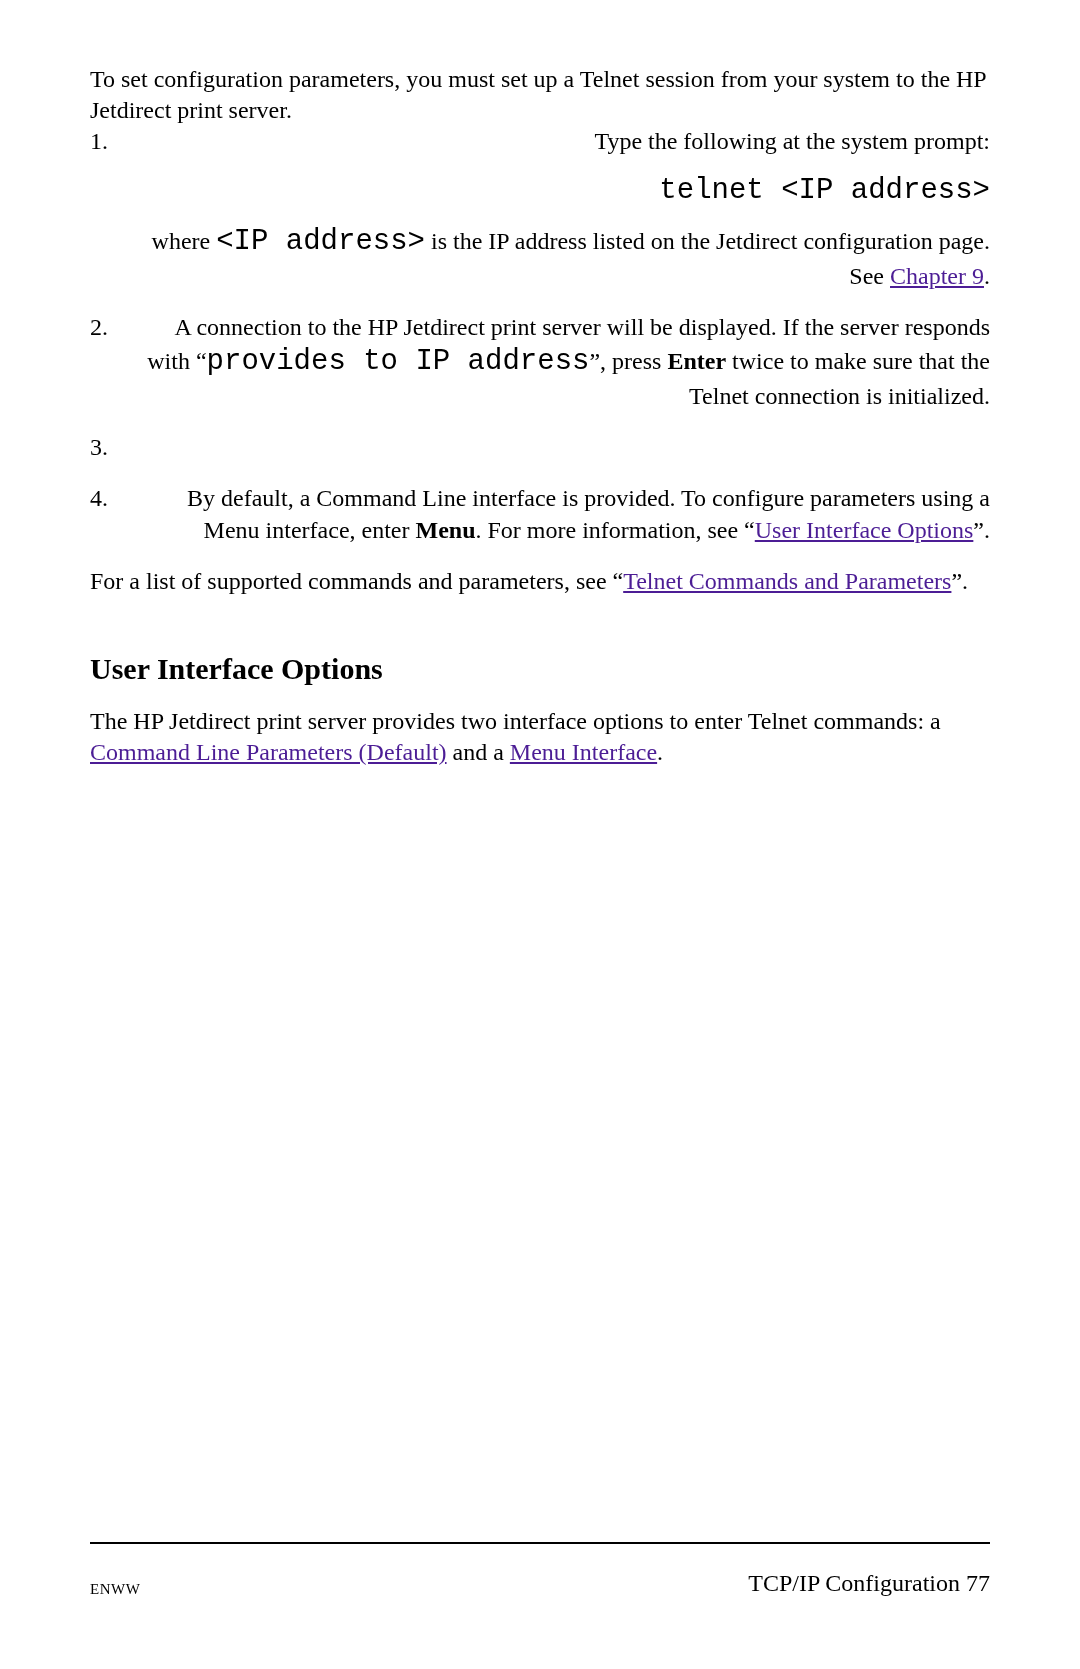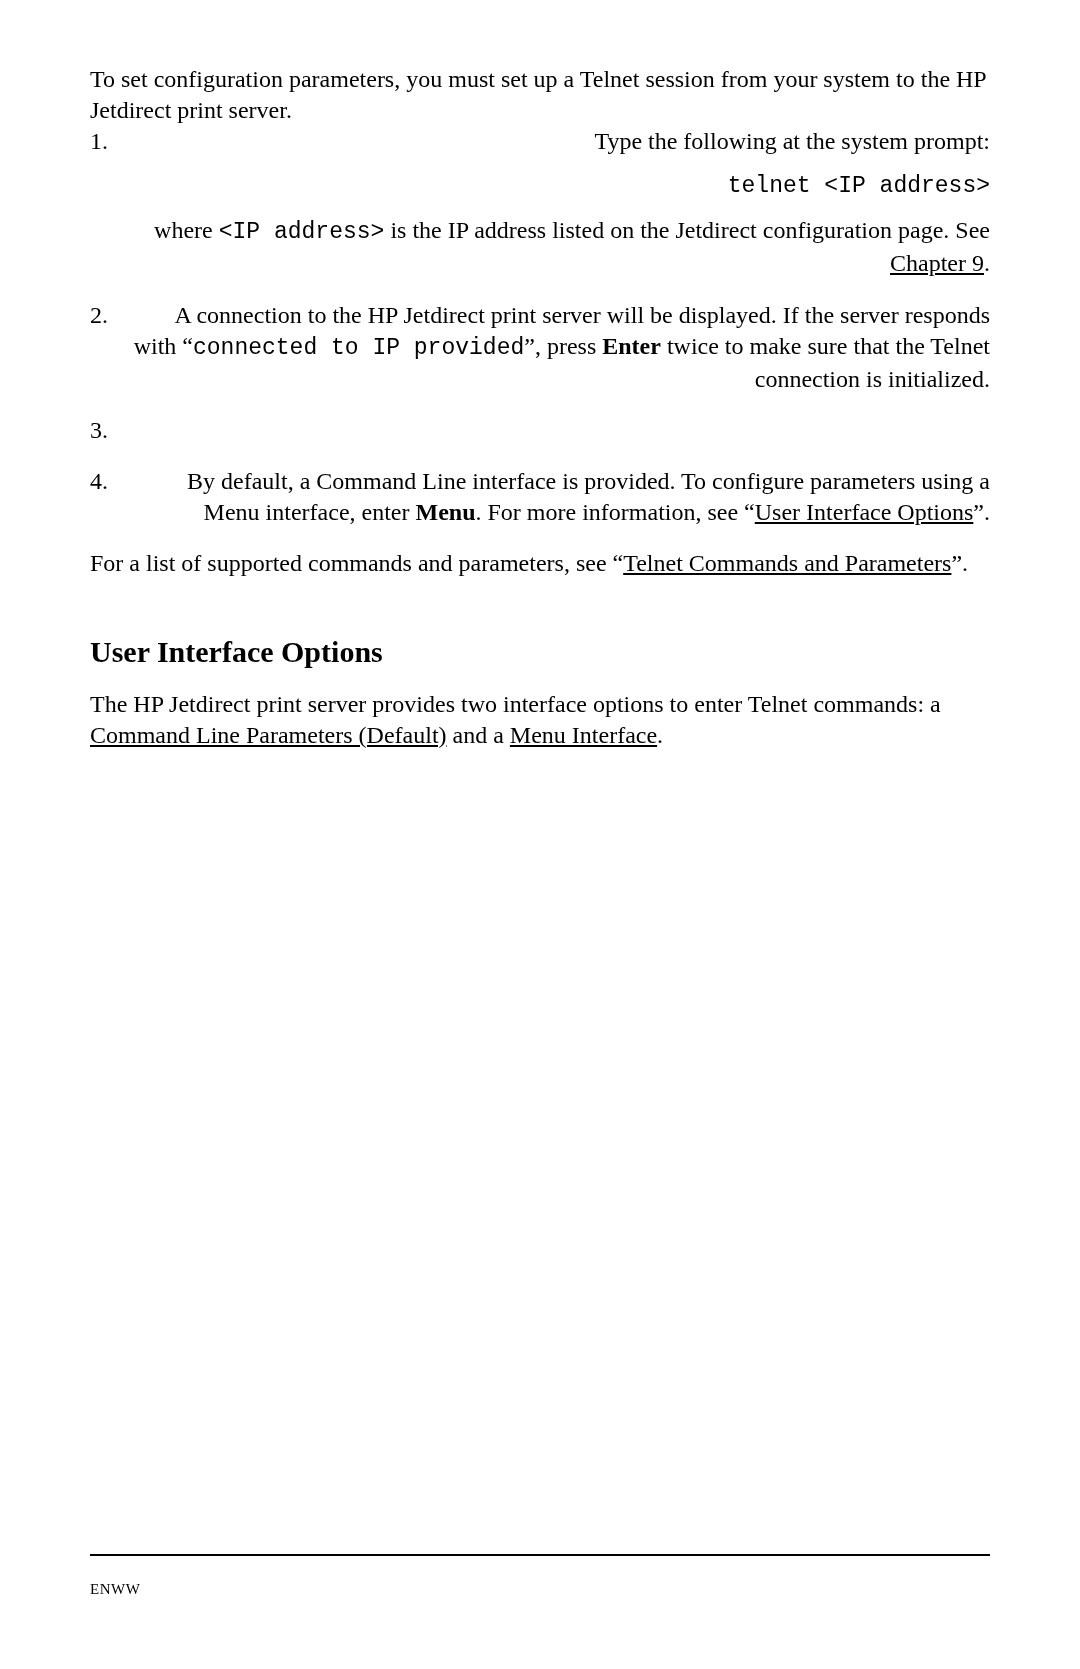--- a/index.html
+++ b/index.html
@@ -14,22 +14,22 @@
       position: relative;
       padding: 64px 90px 0 90px;
     }
     .intro { }
     ol.steps { list-style: none; padding: 0; margin: 0; }
     ol.steps > li { display: flex; margin-bottom: 20px; }
     ol.steps > li .num { width: 40px; flex-shrink: 0; }
     ol.steps > li .body { flex: 1; }
     ol.steps > li .body > p { margin-bottom: 14px; text-align: right; }
     ol.steps > li .body > p:last-child { margin-bottom: 0; }
-    .mono { font-family: "Courier New", Courier, monospace; font-size: 23px; }
-    .link { color: #000000; text-decoration: underline; cursor: pointer; }
+    .mono { font-family: "Courier New", Courier, monospace; font-size: 29px; }
+    .link { color: #4c1d95; text-decoration: underline; cursor: pointer; }
     h2.ui-opts {
       font-size: 30px;
       font-weight: bold;
       margin-top: 52px;
       margin-bottom: 18px;
     }
     .after-list { margin-top: 9px; }
     .footer {
       position: absolute;
       left: 90px;
@@ -58,21 +58,21 @@
       <p>
         <span>where </span><span class="mono">&lt;IP address&gt;</span><span> is the IP address listed on the Jetdirect configuration page.  See </span><span class="link">Chapter 9</span><span>.</span>
       </p>
     </div>
   </li>
 
   <li>
     <div class="num">2.</div>
     <div class="body">
       <p>
-        <span>A connection to the HP Jetdirect print server will be displayed. If the server responds with “</span><span class="mono">connected to IP provided</span><span>”, press </span><strong>Enter</strong><span> twice to make sure that the Telnet connection is initialized.</span>
+        <span>A connection to the HP Jetdirect print server will be displayed. If the server responds with “</span><span class="mono">provides to IP address</span><span>”, press </span><strong>Enter</strong><span> twice to make sure that the Telnet connection is initialized.</span>
       </p>
     </div>
   </li>
 
   <li>
     <div class="num">3.</div>
     <div class="body">
     </div>
   </li>
 
@@ -91,13 +91,16 @@
 </p>
 
 <h2 class="ui-opts">User Interface Options</h2>
 
 <p>
   <span>The HP Jetdirect print server provides two interface options to enter Telnet commands: a </span><span class="link">Command Line Parameters (Default)</span><span> and a </span><span class="link">Menu Interface</span><span>.</span>
 </p>
 
 <div class="footer">
   <span class="left">ENWW</span>
+  <span>
+    <span>TCP/IP Configuration </span><span>77</span>
+  </span>
 </div>
 
 </body></html>

